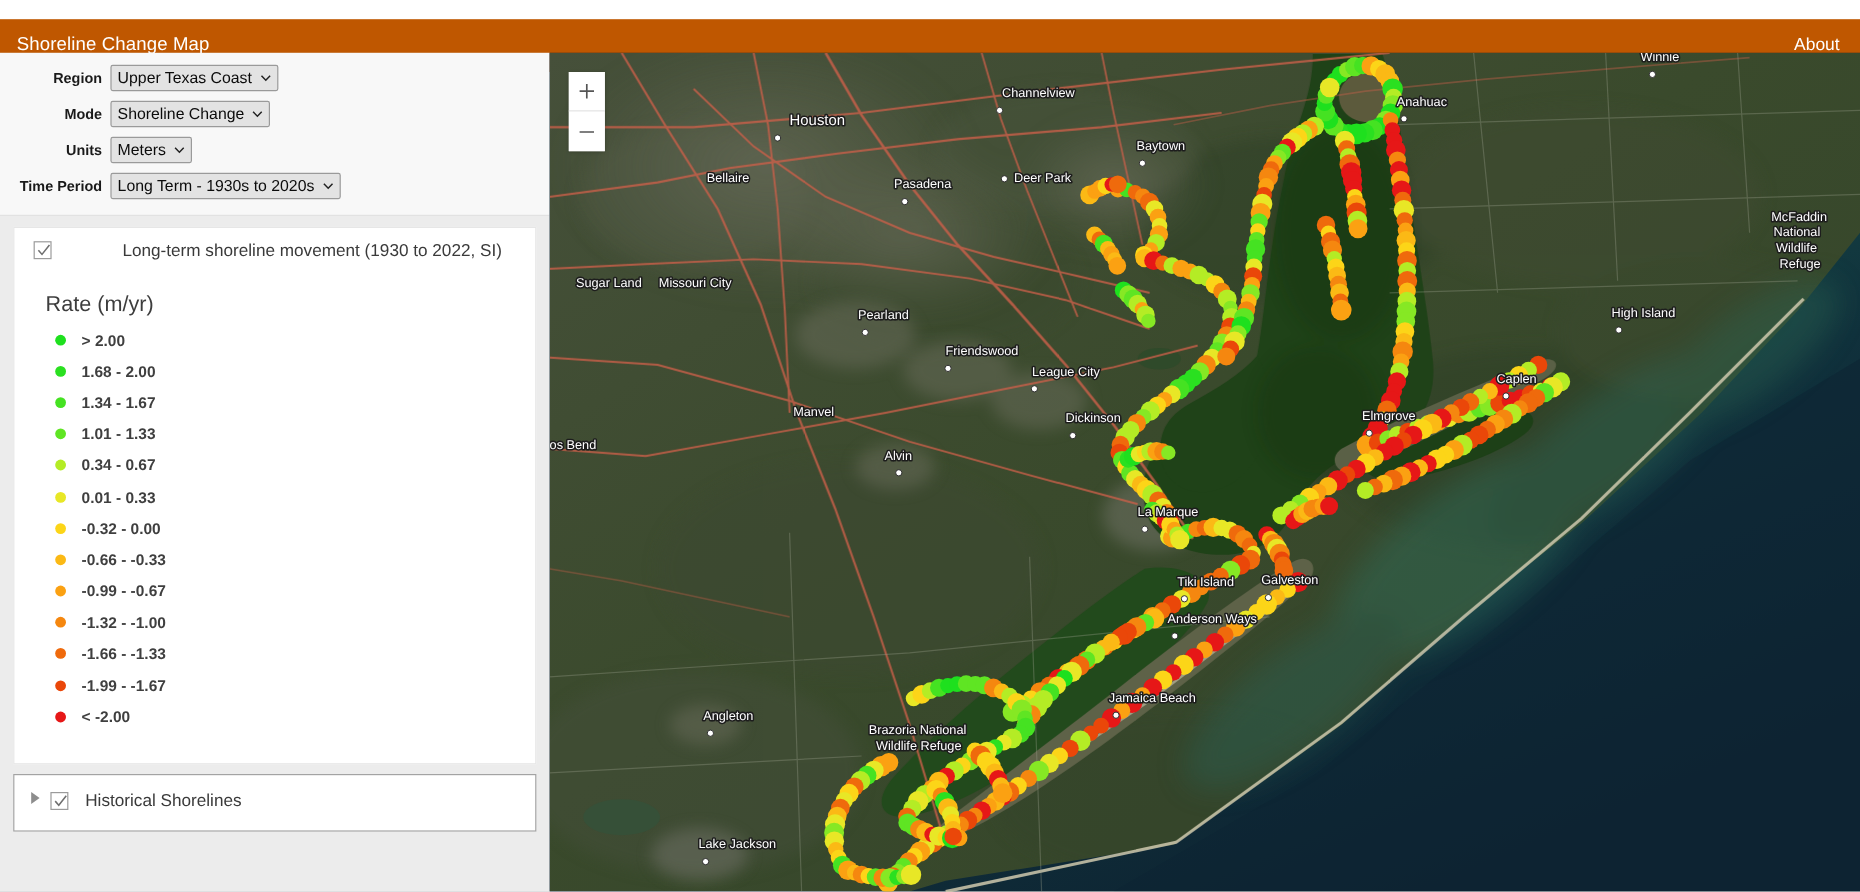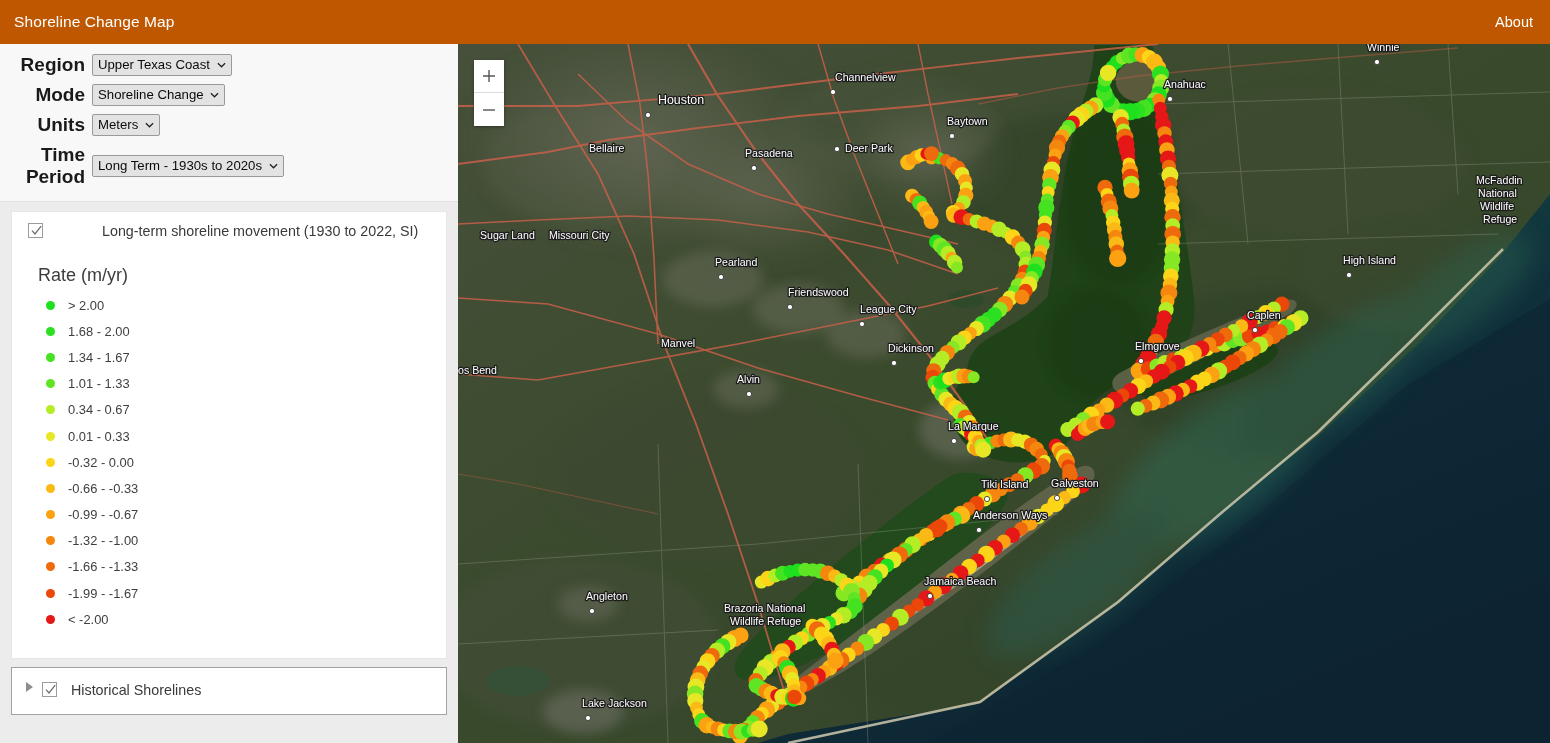--- a/index.html
+++ b/index.html
@@ -6,21 +6,21 @@
   html, body {
     width: 1550px; height: 743px;
     overflow: hidden;
     font-family: "Liberation Sans", sans-serif;
     background: #ffffff;
   }
   #app { position: relative; width: 1550px; height: 743px; }
 
   
   #header {
-    position: absolute; left: 0; top: 0;
+    position: absolute; left: 0; top: 16px;
     width: 1550px; height: 44px;
     background: #bf5700;
     display: flex; align-items: center;
     justify-content: space-between;
   }
   #app-title {
     color: #ffffff; font-size: 15.5px; letter-spacing: .1px;
     margin-left: 14px; font-weight: 400;
   }
   #about-link {
@@ -40,21 +40,21 @@
     padding: 10px 0 13px 0;
     border-bottom: 1px solid #e2e2e2;
   }
   .ctl-row {
     display: flex; align-items: center;
     margin-bottom: 8px;
   }
   .ctl-row:last-child { margin-bottom: 0; }
   .ctl-label {
     width: 92px; text-align: right;
-    font-size: 19px; font-weight: bold; color: #1a1a1a;
+    font-size: 12px; font-weight: bold; color: #1a1a1a;
     padding-right: 7px;
   }
   .ctl-select {
     font-family: "Liberation Sans", sans-serif;
     font-size: 13.2px; color: #0b0b0b;
     background: #e3e3e3;
     border: 1px solid #9a9a9a;
     border-radius: 2px;
     height: 22px; line-height: 20px;
     padding: 0 20px 0 5px;
@@ -115,21 +115,21 @@
   .legend-item {
     display: flex; align-items: center;
     height: 26.2px; padding-left: 34px;
   }
   .swatch {
     width: 9px; height: 9px; border-radius: 50%;
     flex: 0 0 auto;
   }
   .legend-text {
     font-size: 12.9px; color: #3f3f3f;
-    margin-left: 13px; white-space: nowrap;
+    margin-left: 13px; white-space: nowrap; font-weight: bold;
   }
 
   
   #historical-panel {
     background: #ffffff;
     margin: 8px 11px 0 11px;
     border: 1px solid #a3a3a3;
     display: flex; align-items: flex-start;
     padding: 14px 10px 14px 14px;
     height: 48px;

